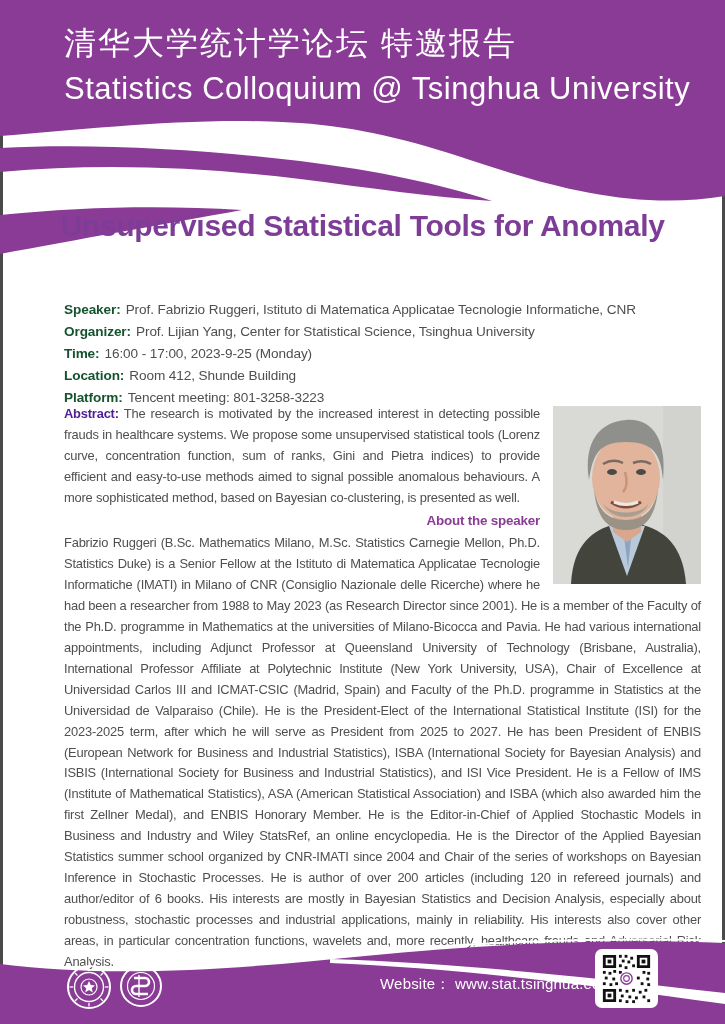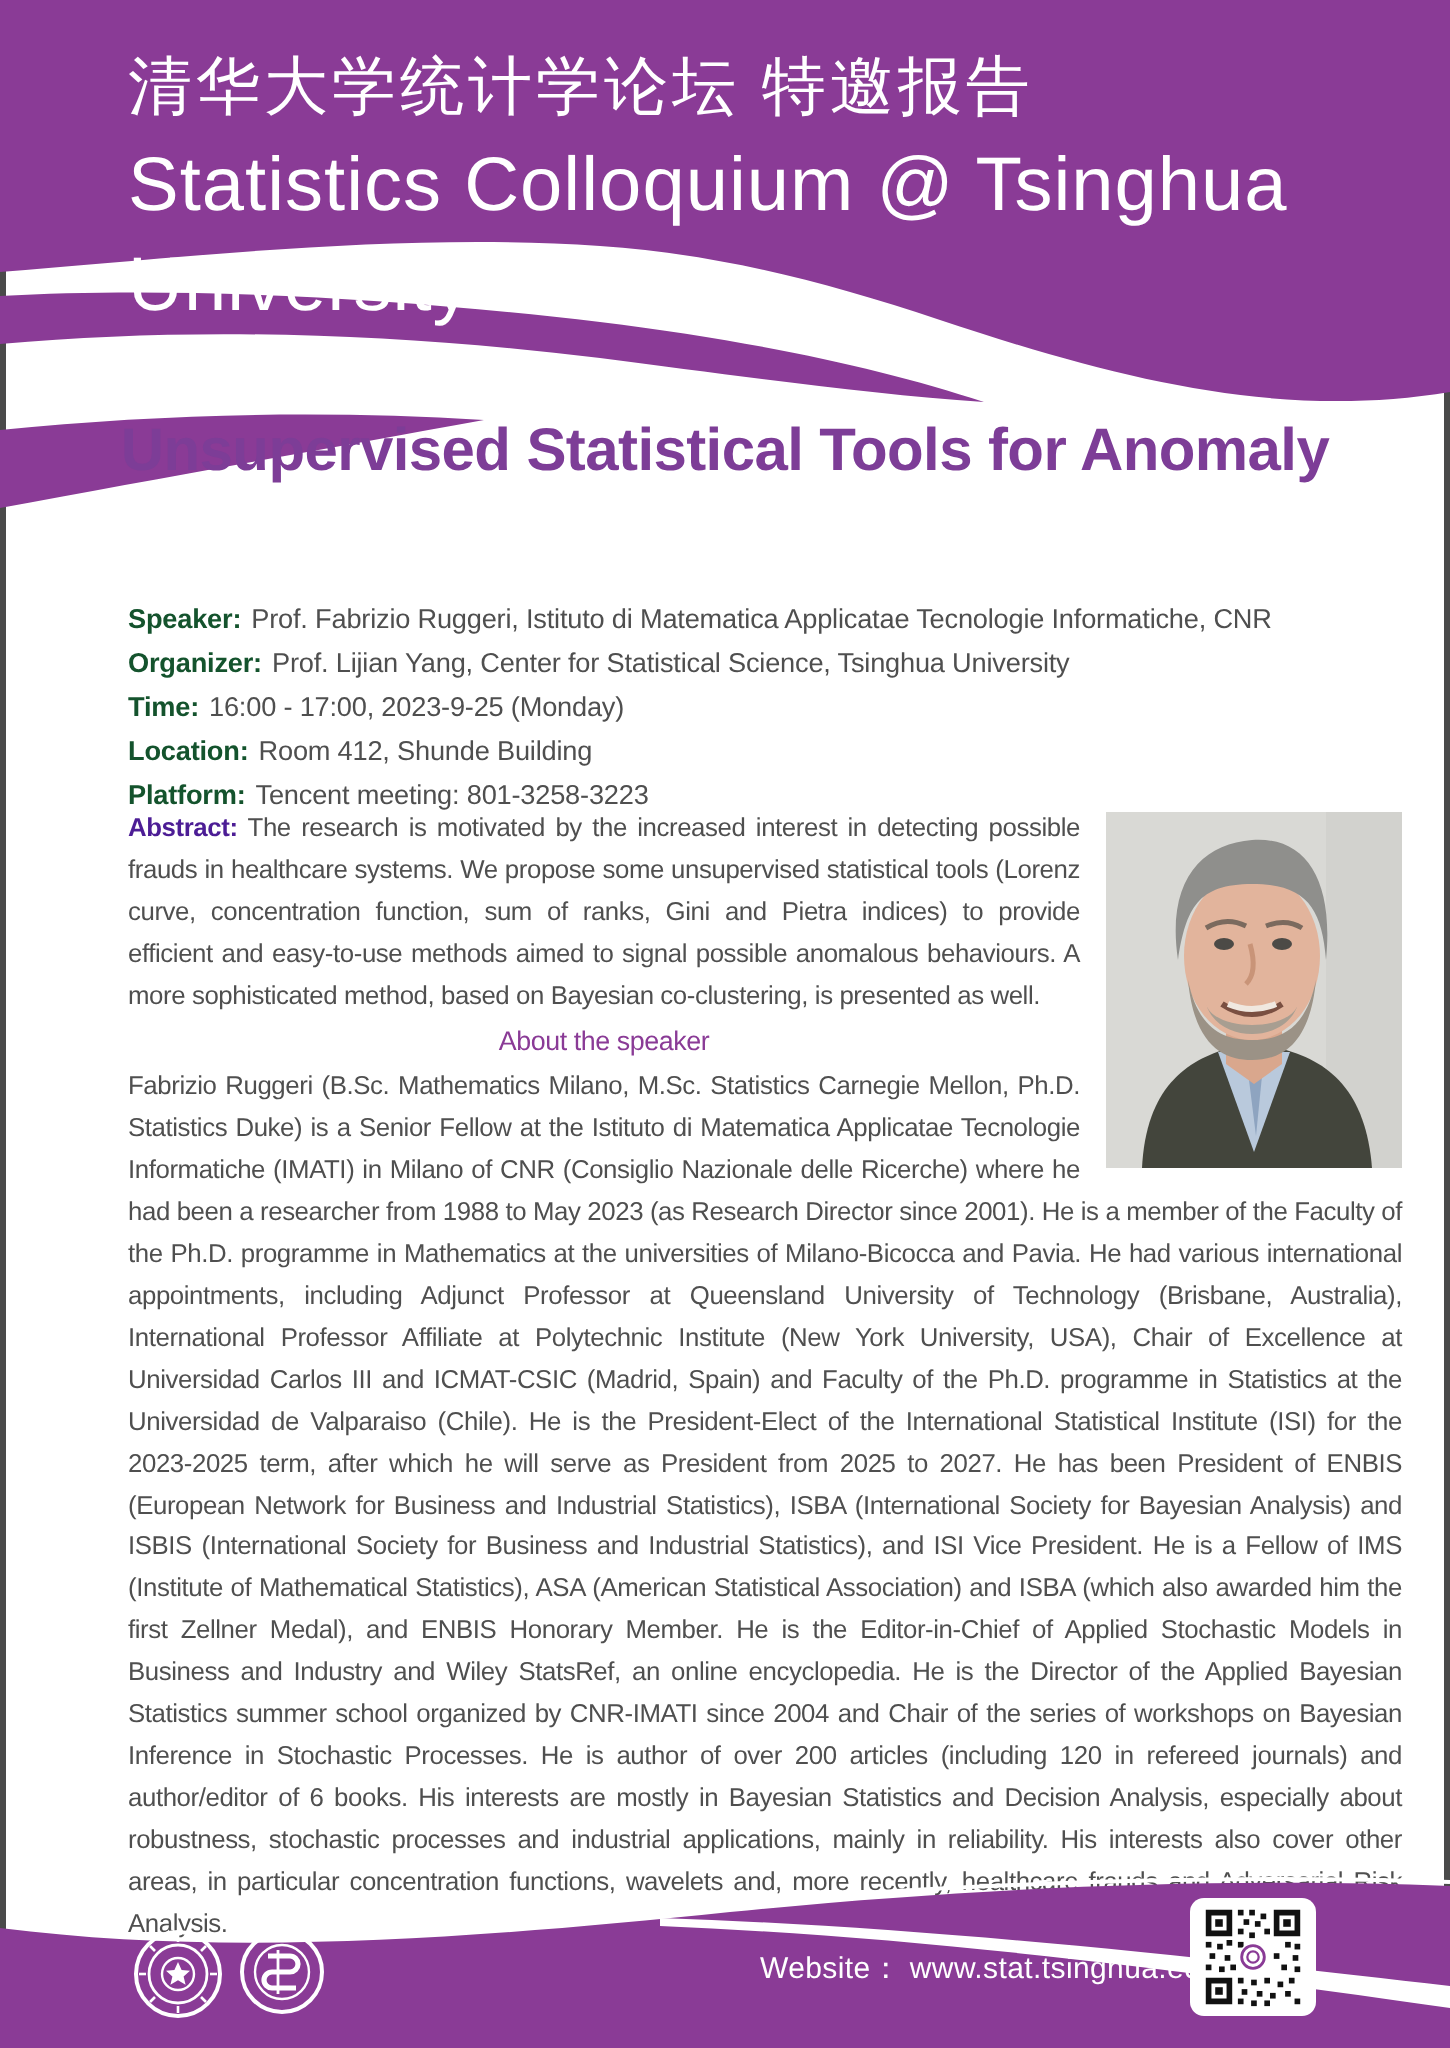--- a/index.html
+++ b/index.html
@@ -7,21 +7,21 @@
   .poster {
     position:relative; width:725px; height:1024px; margin:0 auto;
     background:#ffffff; overflow:hidden;
     font-family:"Liberation Sans","DejaVu Sans",sans-serif;
     box-shadow: inset 0 0 0 3px #4a4a4a;
   }
   
   .top-waves { position:absolute; top:0; left:0; width:725px; height:260px; }
   .banner-text { position:absolute; left:64px; top:22px; color:#ffffff; }
   .banner-zh { font-size:32px; font-weight:400; letter-spacing:2px; line-height:1.35; }
-  .banner-en { font-size:38px; font-weight:300; letter-spacing:0.5px; line-height:1.3; margin-top:4px; }
+  .banner-en { font-size:31px; font-weight:300; letter-spacing:0.5px; line-height:1.3; margin-top:4px; }
   
   .talk-title {
     position:absolute; top:206px; left:30px; width:665px;
     text-align:center; color:#7d3d97; font-weight:bold;
     font-size:30px; line-height:1.32; letter-spacing:-0.3px;
   }
   
   .details { position:absolute; top:299px; left:64px; width:640px; }
   .detail-row { font-size:13.6px; line-height:22px; color:#4f4f4f; letter-spacing:-0.1px; }
   .detail-label { color:#14532d; font-weight:bold; margin-right:5px; }
@@ -29,21 +29,21 @@
   .body-copy {
     position:absolute; top:404px; left:64px; width:637px;
     font-size:12.9px; line-height:20.9px; color:#4f4f4f;
     text-align:justify; letter-spacing:-0.2px;
   }
   .photo {
     float:right; width:148px; height:178px; margin:2px 0 8px 13px;
     background:#d9d9d5;
   }
   .inline-label { color:#4c1d95; font-weight:bold; }
-  .about-heading { color:#8a3b96; font-weight:normal; font-size:13.4px; margin:2px 0 2px 0; text-align:center; }
+  .about-heading { color:#8a3b96; font-weight:bold; font-size:13.4px; margin:2px 0 2px 0; text-align:right; }
   
   .footer { position:absolute; left:0; bottom:0; width:725px; height:90px; }
   .footer-waves { position:absolute; left:0; bottom:0; width:725px; height:90px; }
   .seals { position:absolute; left:66px; bottom:14px; display:flex; gap:7px; }
   .logo-block { position:absolute; left:178px; bottom:22px; color:#fff; }
   .logo-zh { font-size:18px; white-space:nowrap; letter-spacing:0.5px; }
   .logo-zh .calli { font-family:"Liberation Serif","DejaVu Serif",serif; font-style:italic; font-weight:bold; font-size:20px; margin-right:4px; }
   .logo-zh .center-name { font-weight:bold; }
   .logo-en { font-family:"Liberation Serif","DejaVu Serif",serif; font-size:9px; font-weight:bold; letter-spacing:0.4px; margin-top:3px; white-space:nowrap; }
   .website { position:absolute; left:380px; bottom:30px; color:#fff; font-size:15px; font-weight:300; letter-spacing:0.2px; white-space:nowrap; }

